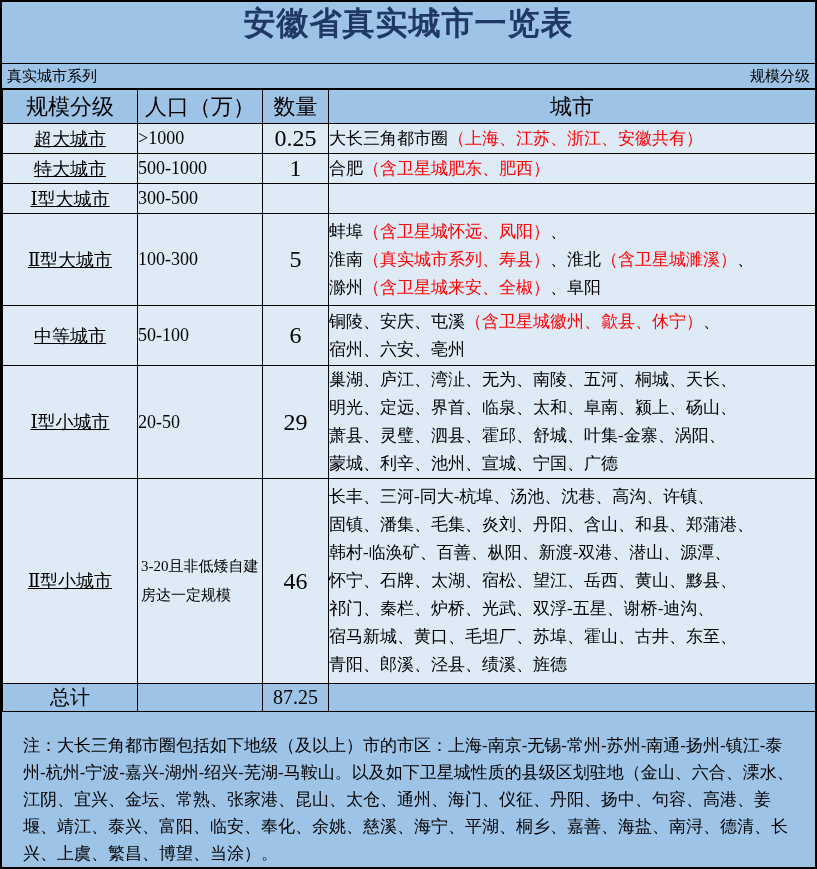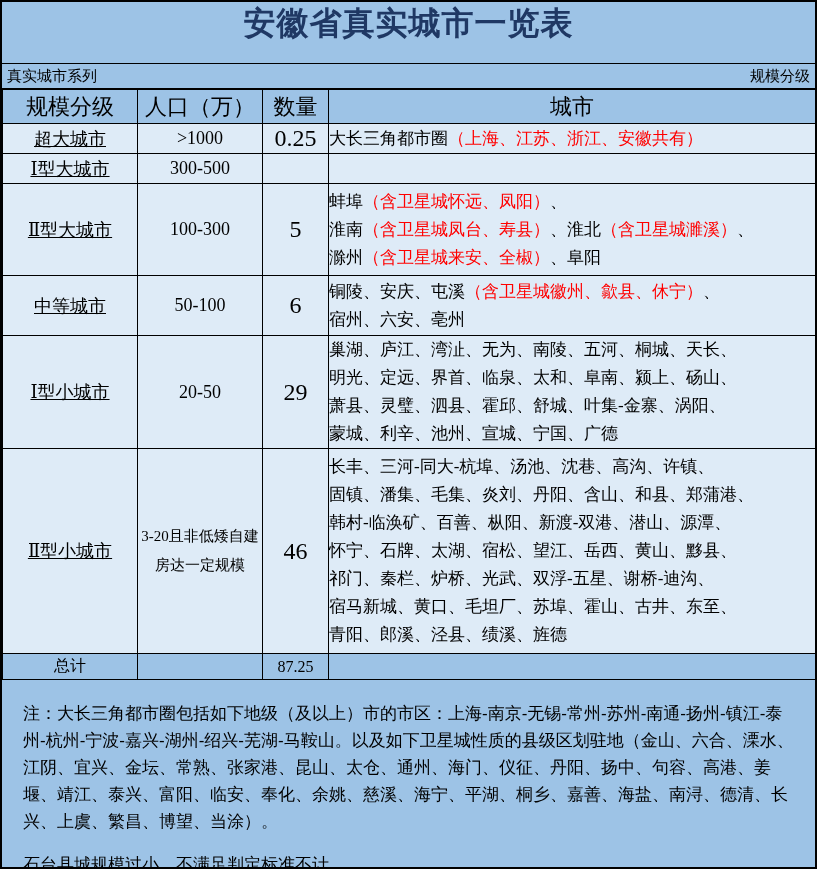--- a/index.html
+++ b/index.html
@@ -53,36 +53,36 @@
   }
   thead th{
     height:33px;
     background:var(--band);
     font-weight:normal;
     font-size:22px;
     text-align:center;
   }
   tbody td{background:var(--row);}
   td.c-level{ text-align:center; font-size:18px;text-decoration:underline; }
-  td.c-pop{ text-align:center; font-size:18px; line-height:29px;margin-top:8px; }
+  td.c-pop{ font-size:18px; line-height:29px;margin-top:8px; }
   td.c-pop.small{ font-size:15px; padding:16px 3px; }
   td.c-count{ text-align:center; font-size:24px; }
   td.c-cities{
     text-align:left;
     font-size:17px;
     line-height:28px;
     padding:1px 4px 1px 5px;
     white-space:pre-wrap;
     word-break:break-all;
   }
   tr.r1{height:28px;} tr.r2{height:27px;} tr.r3{height:26px;}
   tr.r4{height:92px;} tr.r5{height:60px;} tr.r6{height:112px;}
   tr.r7{height:205px;}
   tr.total-row{height:26px;}
-  tr.total-row td{background:var(--band);font-size:16px;text-align:center;}
+  tr.total-row td{background:var(--band);font-size:20px;text-align:center;}
   .notes{
     background:var(--band);
     padding:4px 5px 0 5px;
     font-family:"Liberation Sans","DejaVu Sans",sans-serif;
     font-size:17px;
     line-height:27px;
     color:#000;
   }
   .notes p{margin:16px;white-space:pre-wrap;word-break:break-all;}
   .seg-r{color:var(--red);margin-top:44px;}
@@ -116,32 +116,38 @@
         <th>城市</th>
       </tr>
     </thead>
     <tbody>
       <tr class="r1">
         <td class="c-level">超大城市</td>
         <td class="c-pop">&gt;1000</td>
         <td class="c-count">0.25</td>
         <td class="c-cities"><span>大长三角都市圈</span><span class="seg-r">（上海、江苏、浙江、安徽共有）</span></td>
       </tr>
+      <tr class="r2">
+        <td class="c-level">特大城市</td>
+        <td class="c-pop">500-1000</td>
+        <td class="c-count">1</td>
+        <td class="c-cities"><span>合肥</span><span class="seg-r">（含卫星城肥东、肥西）</span></td>
+      </tr>
       <tr class="r3">
         <td class="c-level">Ⅰ型大城市</td>
         <td class="c-pop">300-500</td>
         <td class="c-count"></td>
         <td class="c-cities"></td>
       </tr>
       <tr class="r4">
         <td class="c-level">Ⅱ型大城市</td>
         <td class="c-pop">100-300</td>
         <td class="c-count">5</td>
         <td class="c-cities"><span>蚌埠</span><span class="seg-r">（含卫星城怀远、凤阳）</span><span>、
-淮南</span><span class="seg-r">（含卫星城凤台、寿县）</span><span>、淮北</span><span class="seg-r">（含卫星城濉溪）</span><span>、
+淮南</span><span class="seg-r">（真实城市系列、寿县）</span><span>、淮北</span><span class="seg-r">（含卫星城濉溪）</span><span>、
 滁州</span><span class="seg-r">（含卫星城来安、全椒）</span><span>、阜阳</span></td>
       </tr>
       <tr class="r5">
         <td class="c-level">中等城市</td>
         <td class="c-pop">50-100</td>
         <td class="c-count">6</td>
         <td class="c-cities"><span>铜陵、安庆、屯溪</span><span class="seg-r">（含卫星城徽州、歙县、休宁）</span><span>、
 宿州、六安、亳州</span></td>
       </tr>
       <tr class="r6">

